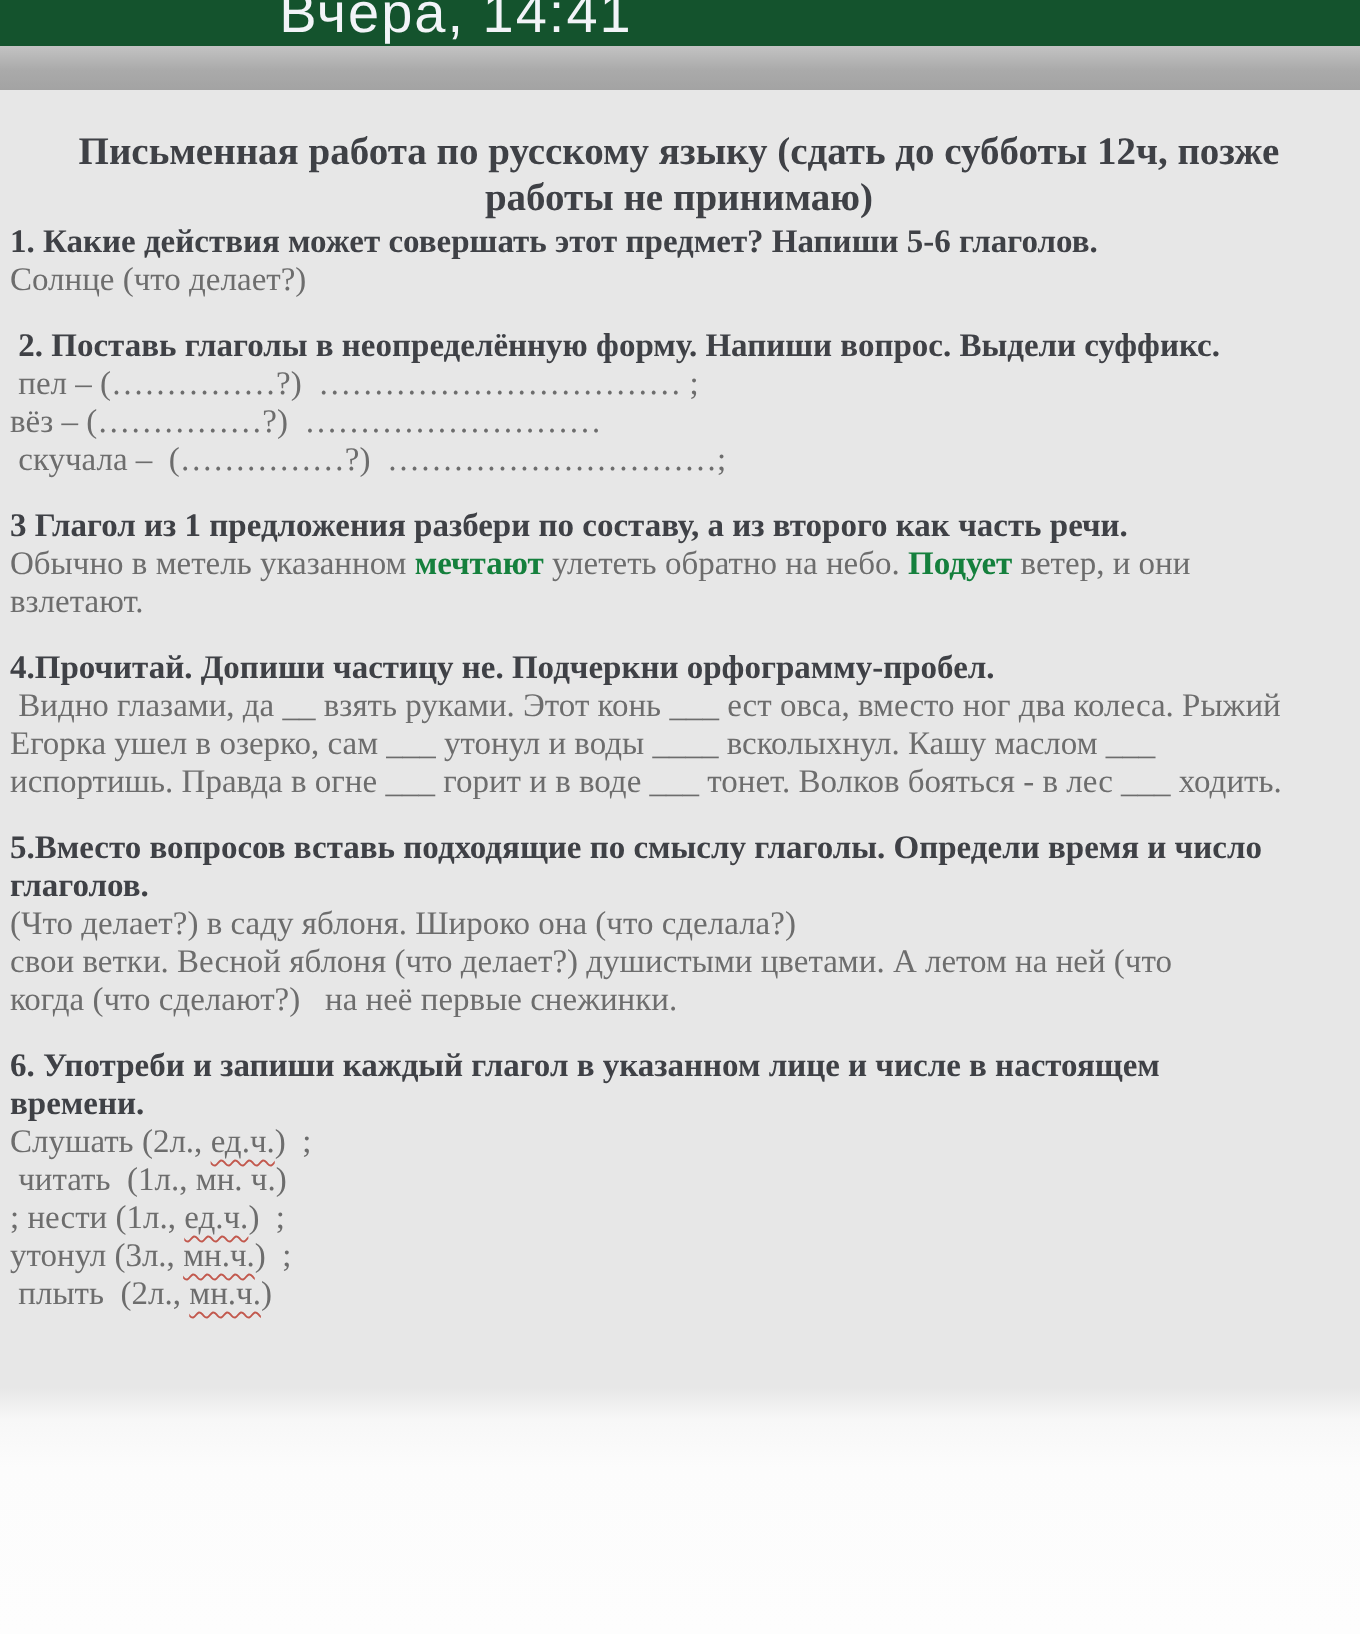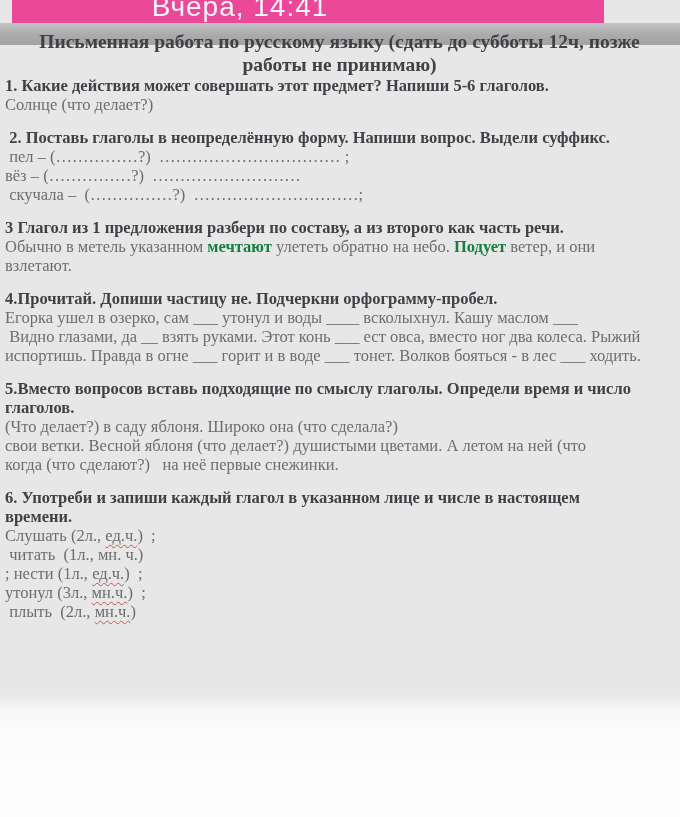--- a/index.html
+++ b/index.html
@@ -5,42 +5,42 @@
   html,body { margin:0; padding:0; background:#ffffff; }
   .screen {
     position:relative;
     width:680px; height:817px;
     background:#e7e7e7;
     overflow:hidden;
     font-family:"Liberation Serif", serif;
   }
   
   .date-bar {
-    position:absolute; top:0; left:12px;
-    width:592px; height:23px;
-    background:#ec4899;
+    position:absolute; top:0; left:0;
+    width:680px; height:23px;
+    background:#14532d;
     overflow:hidden;
   }
   .date-text {
     position:absolute; top:-9px; left:0; width:456px;
     text-align:center;
     color:#f2f4f8;
     font-family:"Liberation Sans", sans-serif;
     font-size:28px; letter-spacing:1px;
     white-space:pre;
   }
   
   .gray-strip {
     position:absolute; top:23px; left:0;
     width:680px; height:22px;
     background:linear-gradient(180deg,#c3c3c3 0%,#aaaaaa 55%,#a3a3a3 100%);
   }
   
   .doc {
-    position:absolute; top:27px; left:0;
+    position:absolute; top:62px; left:0;
     width:680px;
     box-sizing:border-box;
     padding:3px 6px 0 5px;
     color:#6d6d6d;
     font-size:16.5px;
   }
   .title {
     text-align:center;
     font-weight:bold;
     color:#3f4146;
@@ -105,22 +105,22 @@
     </div>
 
     <div class="sec">
       <div class="heading">3 Глагол из 1 предложения разбери по составу, а из второго как часть речи.</div>
       <div class="line"><span>Обычно в метель указанном </span><span class="b">мечтают</span><span> улететь обратно на небо. </span><span class="b">Подует</span><span> ветер, и они</span></div>
       <div class="line">взлетают.</div>
     </div>
 
     <div class="sec">
       <div class="heading">4.Прочитай. Допиши частицу не. Подчеркни орфограмму-пробел.</div>
+      <div class="line"> Видно глазами, да __ взять руками. Этот конь ___ ест овса, вместо ног два колеса. Рыжий</div>
       <div class="line">Егорка ушел в озерко, сам ___ утонул и воды ____ всколыхнул. Кашу маслом ___</div>
-      <div class="line"> Видно глазами, да __ взять руками. Этот конь ___ ест овса, вместо ног два колеса. Рыжий</div>
       <div class="line">испортишь. Правда в огне ___ горит и в воде ___ тонет. Волков бояться - в лес ___ ходить.</div>
     </div>
 
     <div class="sec">
       <div class="heading">5.Вместо вопросов вставь подходящие по смыслу глаголы. Определи время и число</div>
       <div class="heading">глаголов.</div>
       <div class="line">(Что делает?) в саду яблоня. Широко она (что сделала?)</div>
       <div class="line">свои ветки. Весной яблоня (что делает?) душистыми цветами. А летом на ней (что</div>
       <div class="line">когда (что сделают?)   на неё первые снежинки.</div>
     </div>

